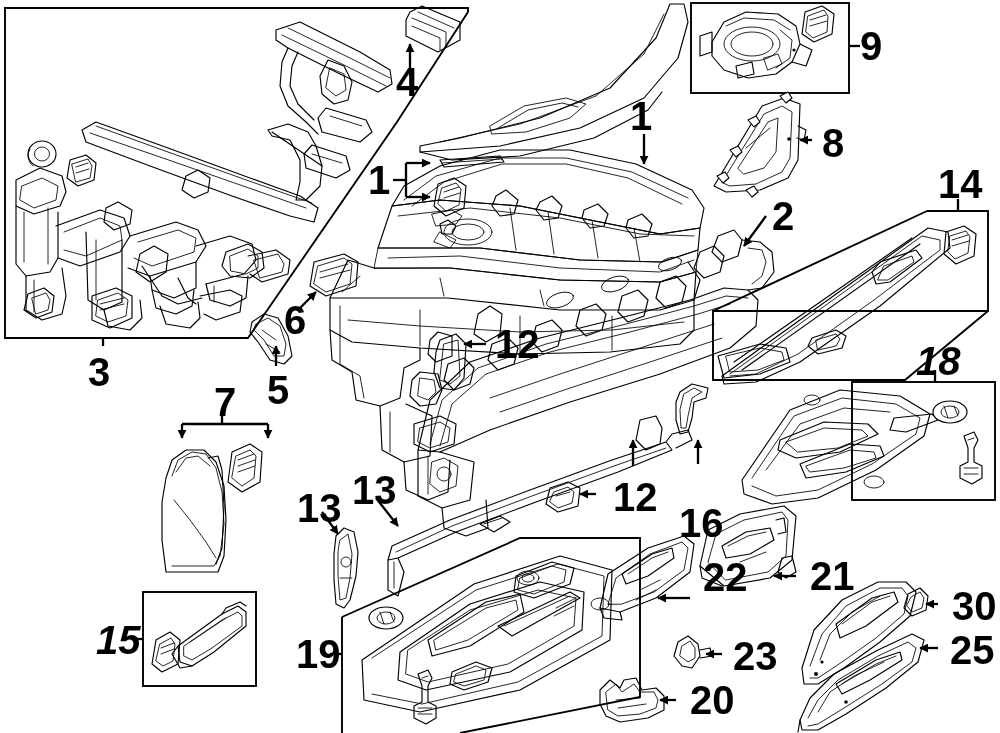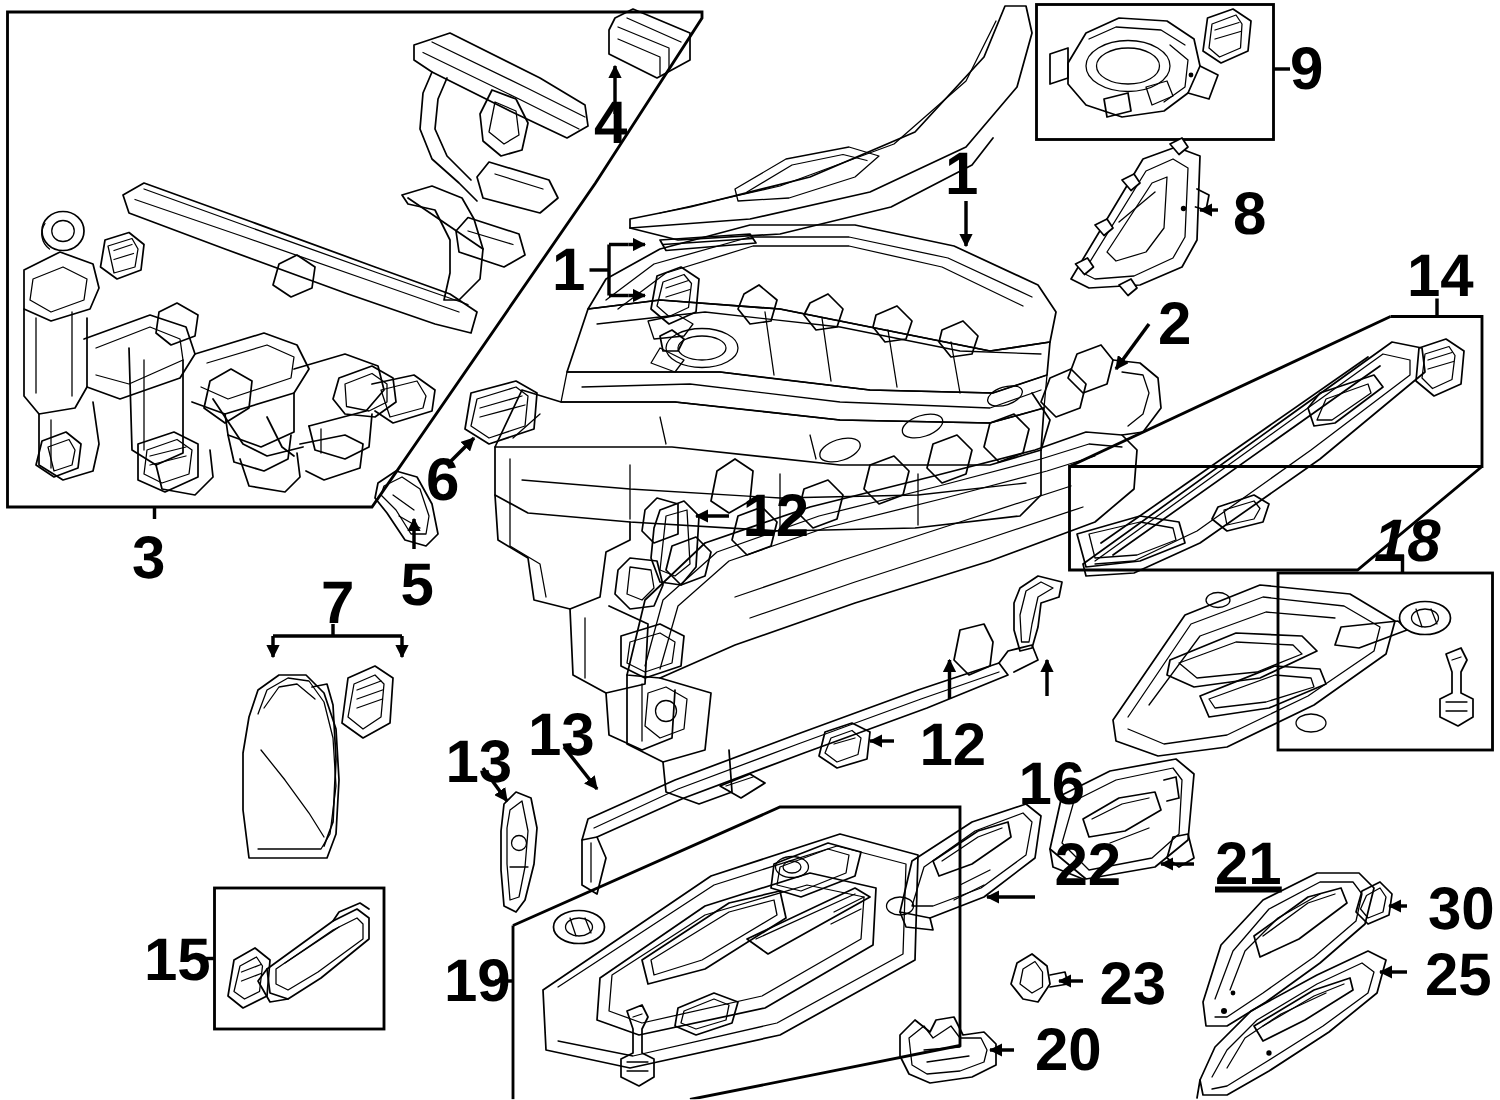--- a/index.html
+++ b/index.html
@@ -540,25 +540,25 @@
   <div class="callout cl-lg" style="left:267px;top:370px;">5</div>
   <div class="callout cl-lg" style="left:284px;top:300px;">6</div>
   <div class="callout cl-lg" style="left:214px;top:382px;">7</div>
   <div class="callout cl-lg" style="left:822px;top:123px;">8</div>
   <div class="callout cl-lg" style="left:860px;top:26px;">9</div>
   <div class="callout cl-lg" style="left:368px;top:160px;">1</div>
   <div class="callout cl-lg" style="left:495px;top:324px;">12</div>
   <div class="callout cl-lg" style="left:613px;top:477px;">12</div>
   <div class="callout cl-lg" style="left:352px;top:470px;">13</div>
   <div class="callout cl-lg" style="left:938px;top:164px;">14</div>
-  <div class="callout cl-lg" style="left:96px;top:620px;">15</div>
+  <div class="callout cl-lg" style="left:96px;top:620px;font-style:italic;">15</div>
   <div class="callout cl-lg" style="left:679px;top:477px;margin-top:26px;">16</div>
   <div class="callout cl-lg" style="left:297px;top:488px;">13</div>
   <div class="callout cl-lg" style="left:916px;top:341px;font-style:italic;">18</div>
   <div class="callout cl-lg" style="left:296px;top:634px;">19</div>
   <div class="callout cl-lg" style="left:690px;top:680px;">20</div>
-  <div class="callout cl-lg" style="left:810px;top:556px;text-decoration:underline;">21</div>
+  <div class="callout cl-lg" style="left:810px;top:556px;">21</div>
   <div class="callout cl-lg" style="left:703px;top:557px;">22</div>
   <div class="callout cl-lg" style="left:733px;top:636px;">23</div>
   <div class="callout cl-lg" style="left:952px;top:586px;">30</div>
   <div class="callout cl-lg" style="left:950px;top:630px;">25</div>
 
 </div>
 
 </body></html>

